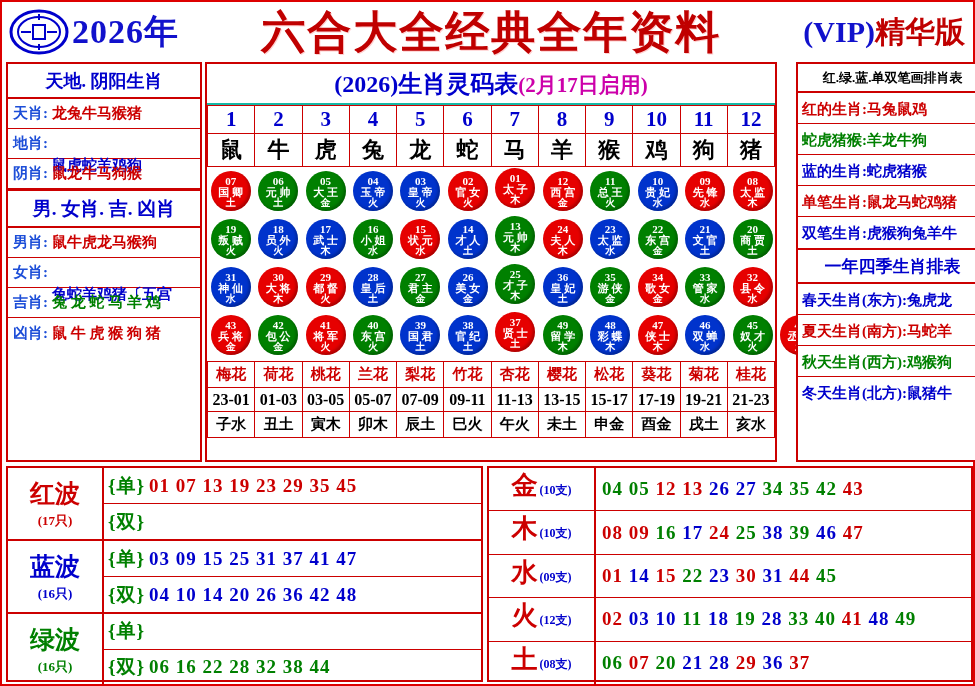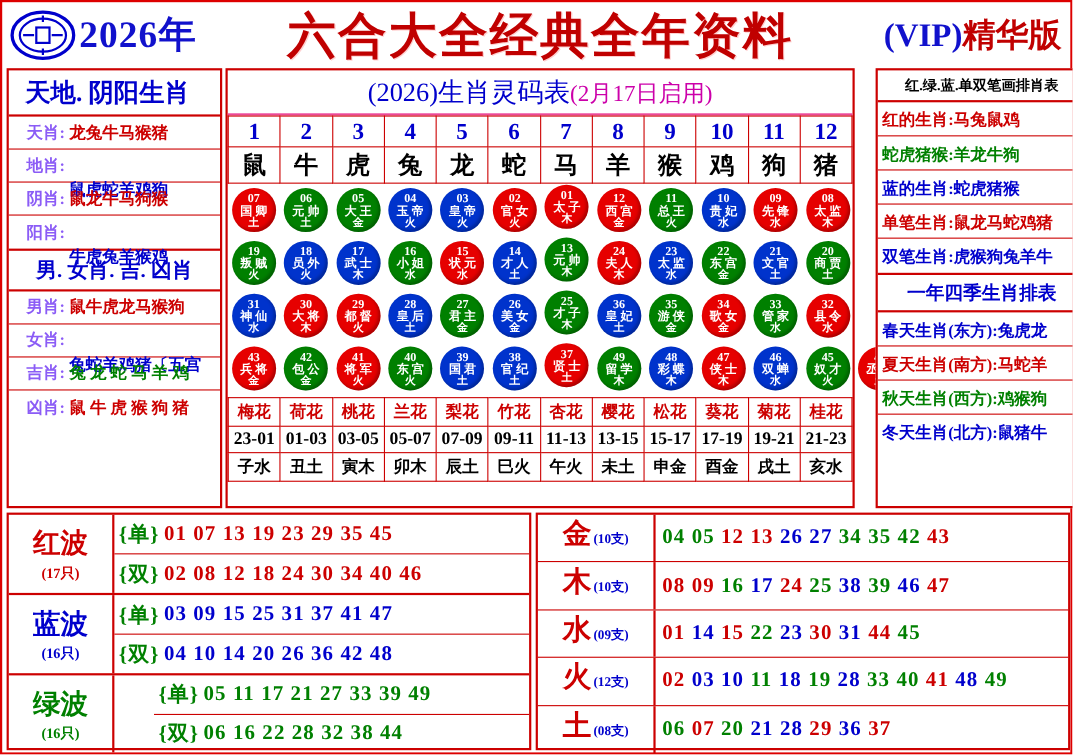--- a/index.html
+++ b/index.html
@@ -38,50 +38,50 @@
     font-size:30px;font-weight:bold;color:#1111cc;margin-right:8px;
     white-space:nowrap;
   }
   .vip .vip-red{color:#c00000;}
   
   .left-col{
     position:absolute;left:4px;top:60px;width:196px;height:400px;
     border:2px solid #cc0000;box-sizing:border-box;background:#fff;
   }
   .lbox-title{
-    font-weight:bold;font-size:23px;color:#0000cc;
-    padding:5px 15px 4px;border-bottom:2px solid #cc0000;
+    text-align:center;font-weight:bold;font-size:18px;color:#0000cc;
+    padding:5px 0 4px;border-bottom:2px solid #cc0000;
     font-family:"Liberation Serif","DejaVu Serif",serif;
   }
   .lrow{
     display:flex;align-items:center;padding:6px 3px 6px 5px;
     border-bottom:1px solid #cc0000;font-size:15px;
     font-family:"Liberation Serif","DejaVu Serif",serif;
     height:30px;box-sizing:border-box;
   }
   .lrow.noline{border-bottom:none;}
-  .lrow .lbl{font-weight:bold;color:#8b5cf6;white-space:nowrap;margin-left:11px;}
+  .lrow .lbl{font-weight:bold;color:#1d4ed8;white-space:nowrap;}
   .lrow .val{font-weight:bold;margin-left:4px;white-space:nowrap;}
   .v-red{color:#cc0000;}
   .v-blue{color:#0000cc;margin-top:44px;}
   .v-green{color:#008000;}
   .lbox-title2{
     text-align:center;font-weight:bold;font-size:19px;color:#0000cc;
     padding:5px 0 4px;border-top:2px solid #cc0000;border-bottom:2px solid #cc0000;
     font-family:"Liberation Serif","DejaVu Serif",serif;
   }
   
   .center{
     position:absolute;left:203px;top:60px;width:572px;height:400px;
     border:2px solid #cc0000;box-sizing:border-box;background:#fff;
   }
   .c-title{
-    text-align:center;padding:4px 0 3px;border-bottom:2px solid #ec4899;
-    font-family:"Liberation Serif","DejaVu Serif",serif;
-    font-size:24px;font-weight:normal;white-space:nowrap;
+    text-align:center;padding:4px 0 3px;border-bottom:2px solid #14b8a6;
+    font-family:"Liberation Serif","DejaVu Serif",serif;
+    font-size:24px;font-weight:bold;white-space:nowrap;
   }
   .c-title .t-blue{color:#0000cc;}
   .c-title .t-pink{color:#cc00aa;font-size:21px;}
   table.grid{border-collapse:collapse;width:100%;table-layout:fixed;}
   table.grid td{
     border:1px solid #cc0000;text-align:center;
     font-family:"Liberation Serif","DejaVu Serif",serif;
   }
   .row-num td{font-size:21px;font-weight:bold;color:#0000cc;height:25px;}
   .row-zod td{font-size:22px;font-weight:bold;color:#000;height:29px;}
@@ -129,21 +129,21 @@
     text-align:center;font-size:17px;font-weight:bold;color:#0000cc;
     padding:5px 0 4px;border-top:2px solid #cc0000;border-bottom:2px solid #cc0000;
     font-family:"Liberation Serif","DejaVu Serif",serif;
   }
   
   .bottom-left{
     position:absolute;left:4px;top:464px;width:477px;height:216px;
     border:2px solid #cc0000;box-sizing:border-box;background:#fff;
   }
   .wave-group{display:flex;height:71px;border-bottom:2px solid #cc0000;}
-  .wave-group.last{border-bottom:none;height:70px;gap:36px;}
+  .wave-group.last{border-bottom:none;height:70px;}
   .wave-name{
     width:96px;border-right:2px solid #cc0000;box-sizing:border-box;
     display:flex;flex-direction:column;align-items:center;justify-content:center;
     font-family:"Liberation Serif","DejaVu Serif",serif;
   }
   .wave-name .wn{font-size:25px;font-weight:bold;}
   .wave-name .wc{font-size:13px;font-weight:bold;margin-top:2px;}
   .wn-red{color:#cc0000;}
   .wn-blue{color:#0000cc;}
   .wn-green{color:#008000;}
@@ -208,24 +208,20 @@
       <span class="lbl">天肖:</span>
       <span class="val v-red">龙兔牛马猴猪</span>
     </div>
     <div class="lrow">
       <span class="lbl">地肖:</span>
       <span class="val v-blue">鼠虎蛇羊鸡狗</span>
     </div>
     <div class="lrow">
       <span class="lbl">阴肖:</span>
       <span class="val v-red">鼠龙牛马狗猴</span>
-    </div>
-    <div class="lrow noline">
-      <span class="lbl">阳肖:</span>
-      <span class="val v-blue">牛虎兔羊猴鸡</span>
     </div>
     <div class="lbox-title2">男. 女肖. 吉. 凶肖</div>
     <div class="lrow">
       <span class="lbl">男肖:</span>
       <span class="val v-red">鼠牛虎龙马猴狗</span>
     </div>
     <div class="lrow">
       <span class="lbl">女肖:</span>
       <span class="val v-blue">兔蛇羊鸡猪〔五宫</span>
     </div>
@@ -716,21 +712,20 @@
           <div class="wn wn-red">红波</div>
           <div class="wc wn-red">(17只)</div>
         </div>
         <div class="wave-lines">
           <div class="wave-line topline">
             <span class="tag">{单}</span>
             <span class="nums " style="color: rgb(204, 0, 0);">01 07 13 19 23 29 35 45</span>
           </div>
           <div class="wave-line">
             <span class="tag">{双}</span>
-            <span class="nums " style="color: rgb(204, 0, 0);">02 08 12 18 24 30 34 40 46</span>
           </div>
         </div>
       </div>
       <div class="wave-group">
         <div class="wave-name">
           <div class="wn wn-blue">蓝波</div>
           <div class="wc wn-blue">(16只)</div>
         </div>
         <div class="wave-lines">
           <div class="wave-line topline">
@@ -744,21 +739,20 @@
         </div>
       </div>
       <div class="wave-group last">
         <div class="wave-name">
           <div class="wn wn-green">绿波</div>
           <div class="wc wn-green">(16只)</div>
         </div>
         <div class="wave-lines">
           <div class="wave-line topline">
             <span class="tag">{单}</span>
-            <span class="nums " style="color: rgb(0, 128, 0);">05 11 17 21 27 33 39 49</span>
           </div>
           <div class="wave-line">
             <span class="tag">{双}</span>
             <span class="nums " style="color: rgb(0, 128, 0);">06 16 22 28 32 38 44</span>
           </div>
         </div>
       </div>
     </div>
 
   <div class="bottom-right" id="elements-panel">

